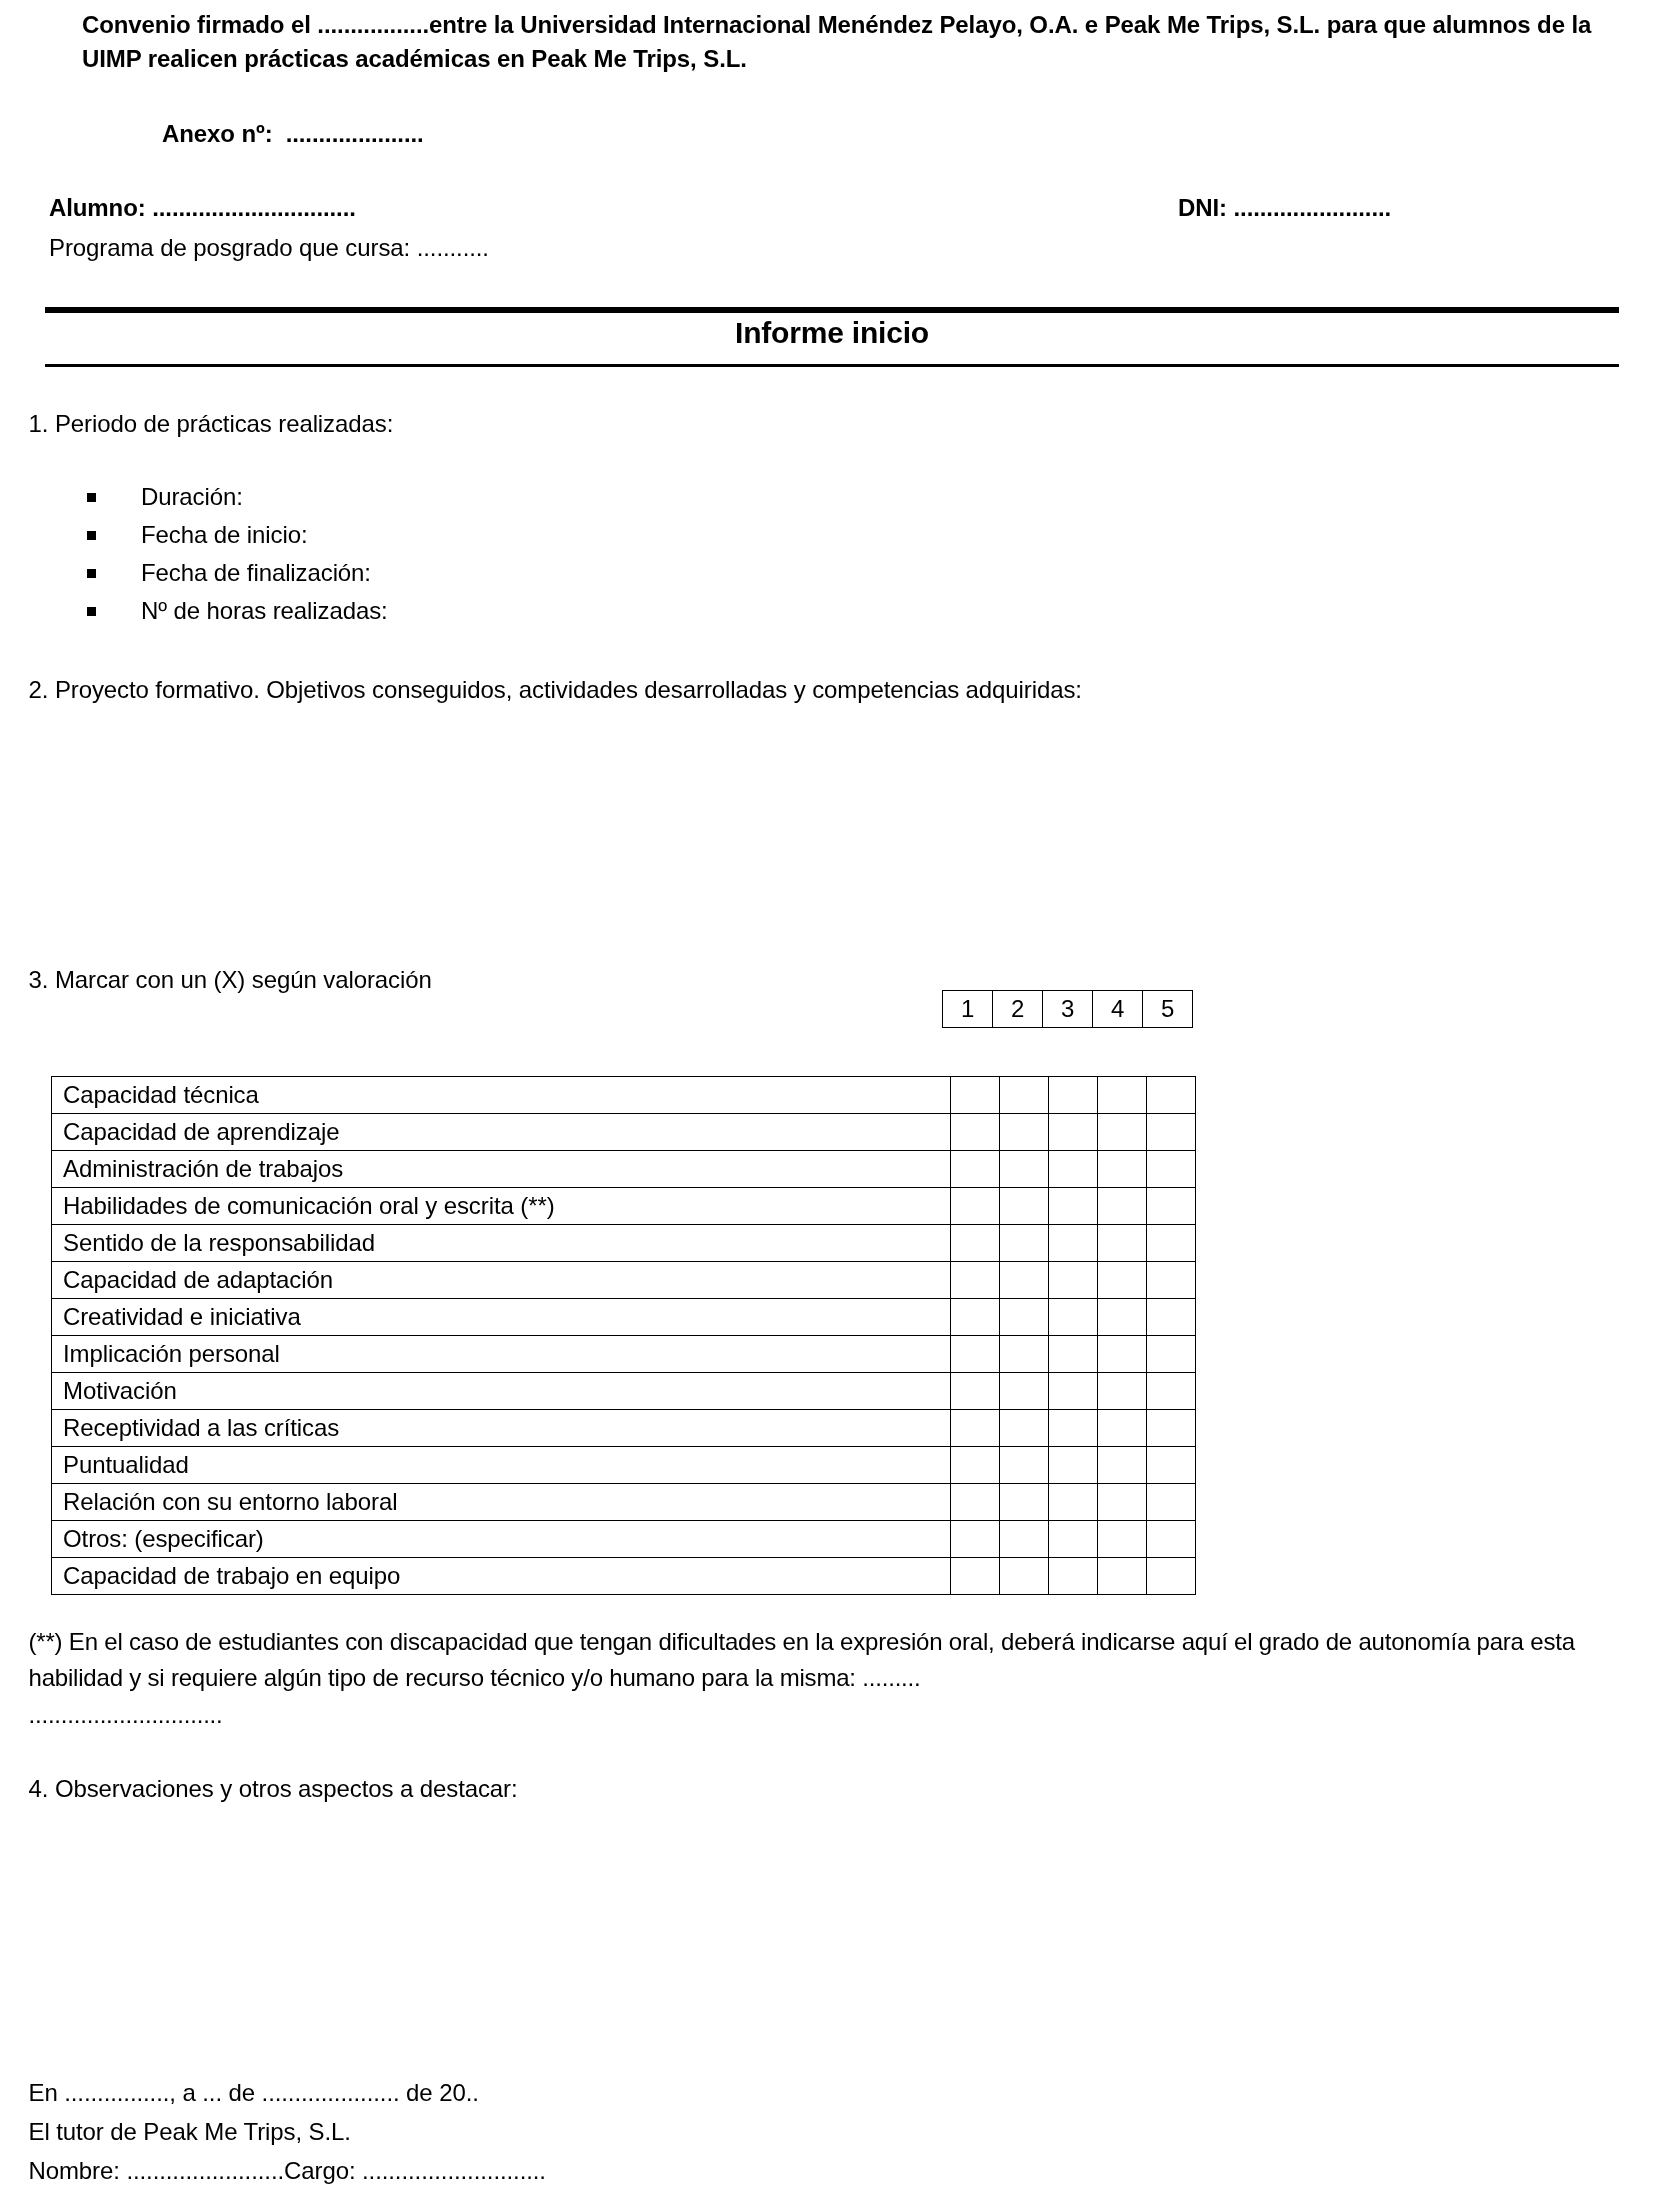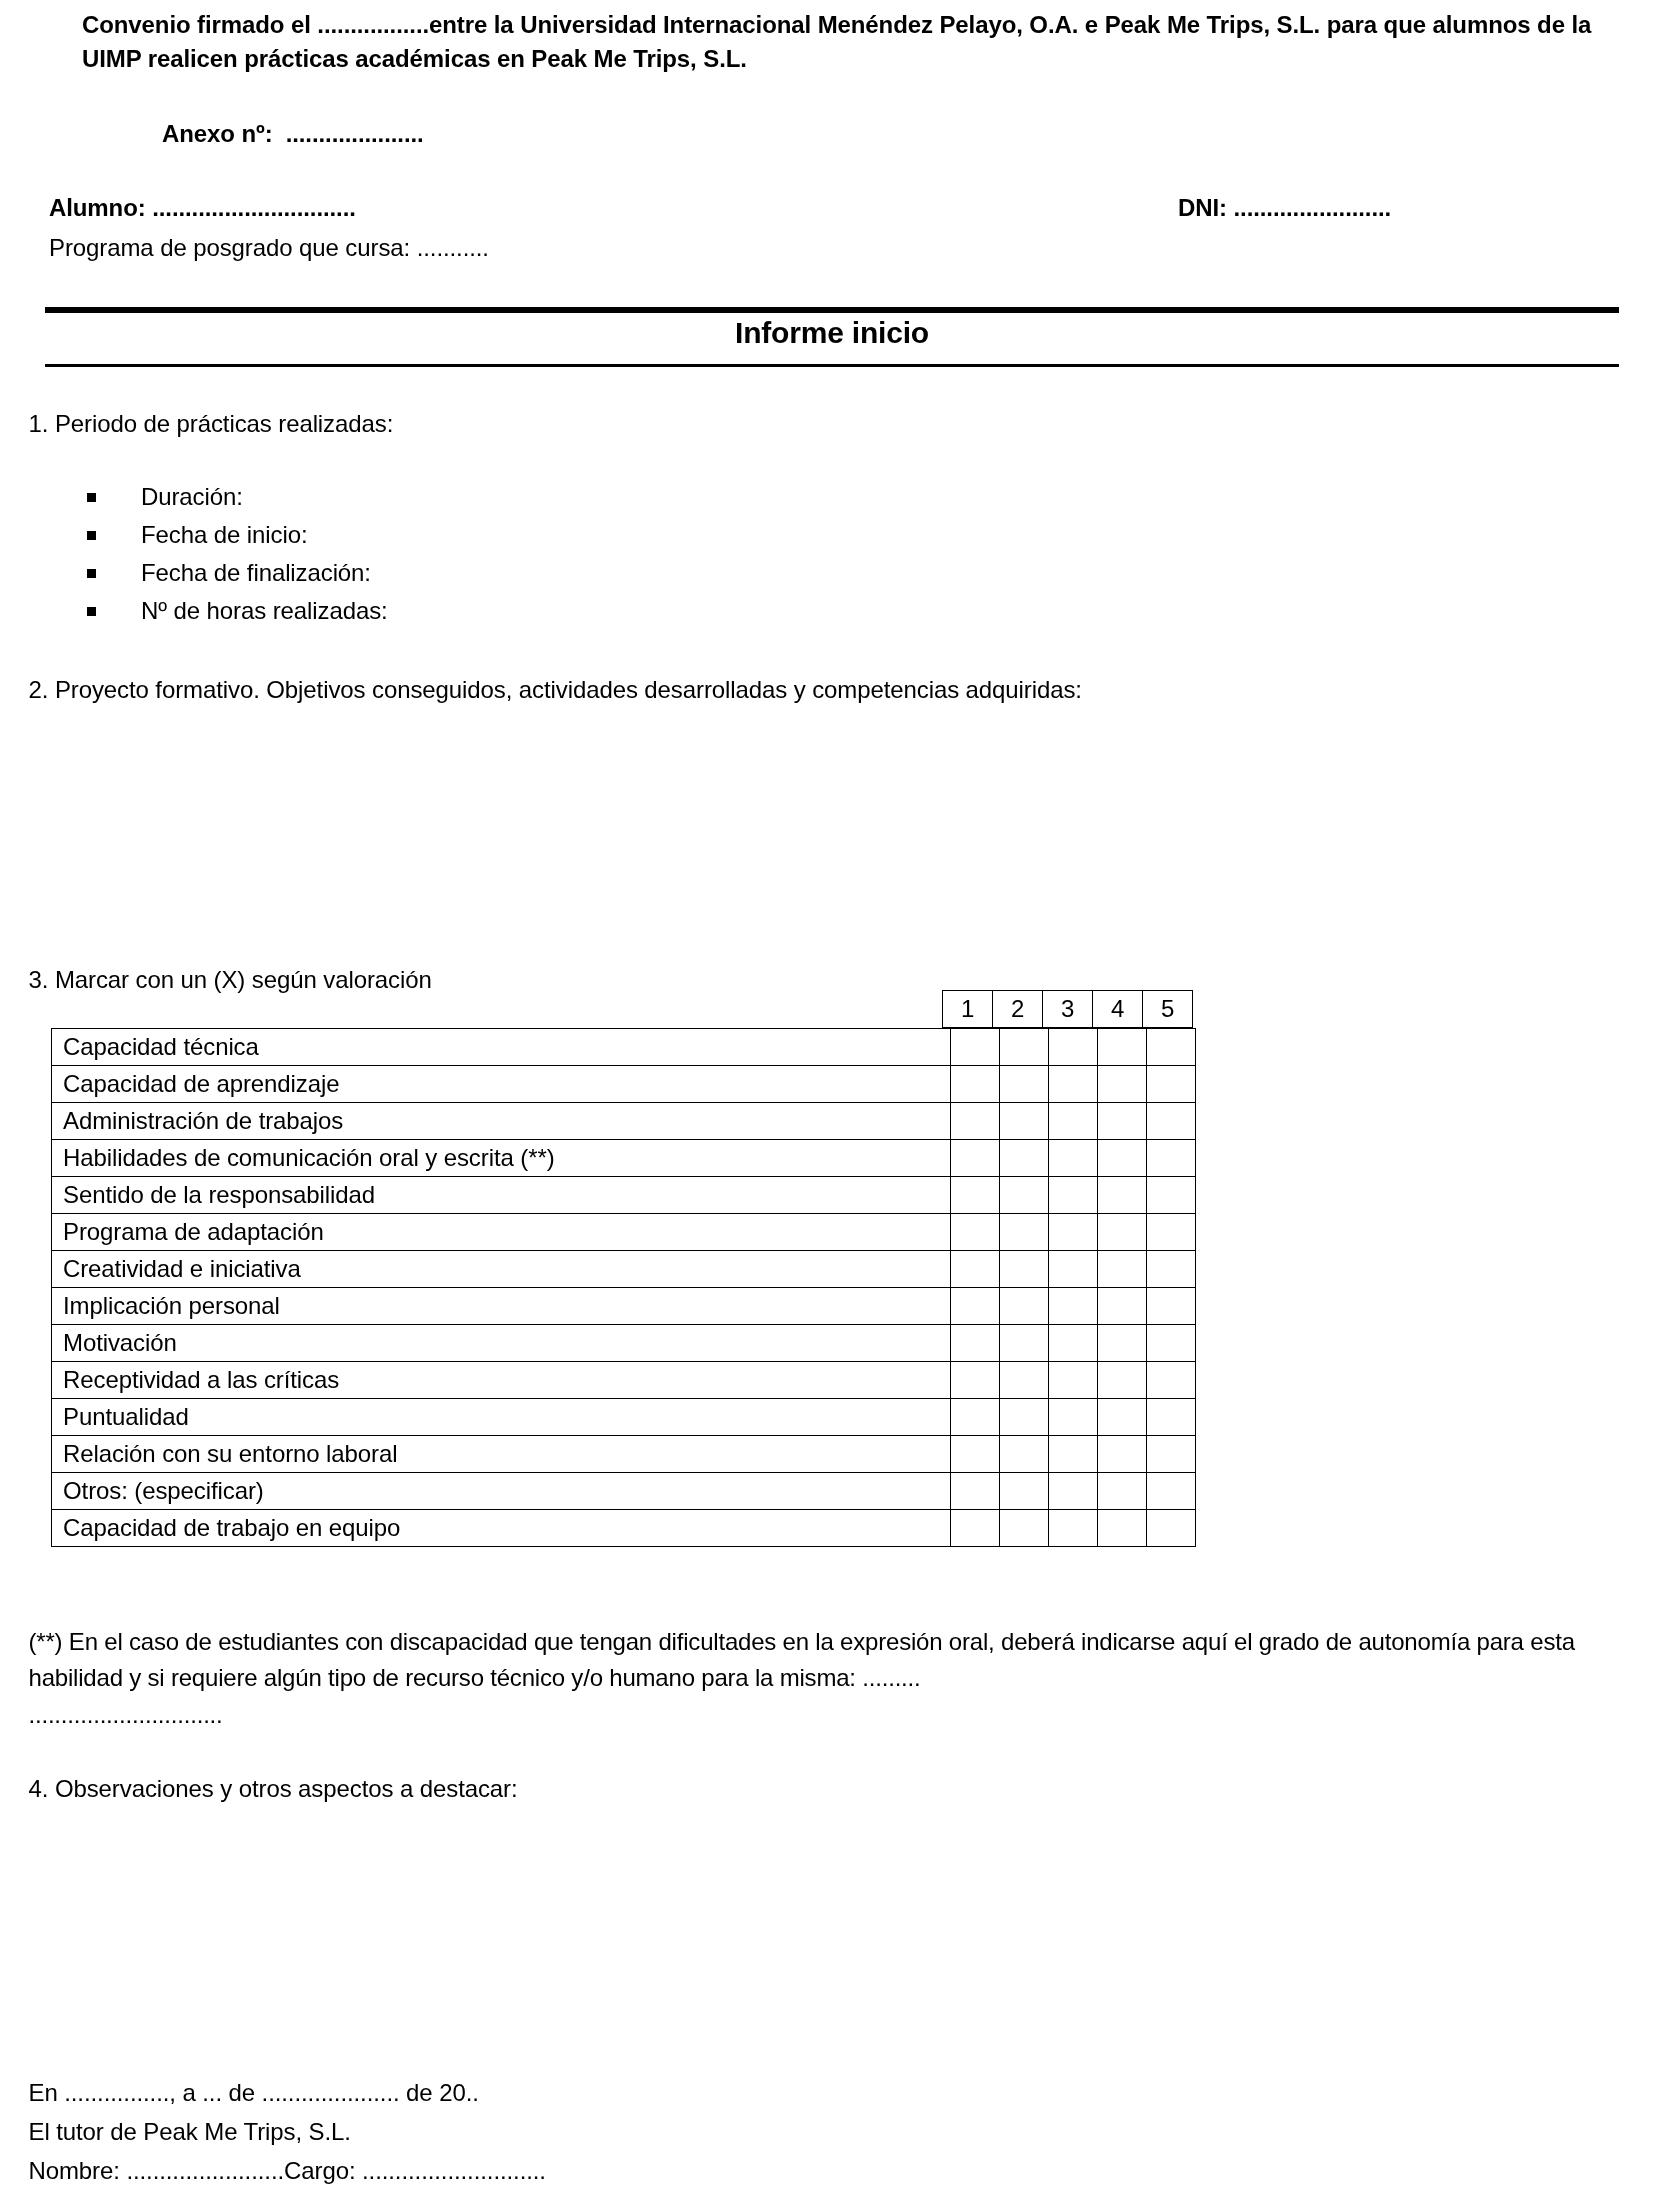--- a/index.html
+++ b/index.html
@@ -152,21 +152,21 @@
     text-align: center;
     vertical-align: middle;
     font-size: 24px;
     letter-spacing: -0.1px;
     padding: 0;
   }
 
   .rate-table {
     position: absolute;
     left: 51px;
-    top: 1028px;
+    top: 1076px;
     border-collapse: collapse;
     border-spacing: 0;
     width: 1144px;
     table-layout: fixed;
   }
   .rate-table td {
     border: 1.6px solid #000000;
     height: 36px;
     padding: 0 0 0 11px;
     font-size: 24px;
@@ -294,21 +294,21 @@
     </tr>
     <tr>
       <td>Sentido de la responsabilidad</td>
       <td class="mark"></td>
       <td class="mark"></td>
       <td class="mark"></td>
       <td class="mark"></td>
       <td class="mark"></td>
     </tr>
     <tr>
-      <td>Programa de adaptación</td>
+      <td>Capacidad de adaptación</td>
       <td class="mark"></td>
       <td class="mark"></td>
       <td class="mark"></td>
       <td class="mark"></td>
       <td class="mark"></td>
     </tr>
     <tr>
       <td>Creatividad e iniciativa</td>
       <td class="mark"></td>
       <td class="mark"></td>

